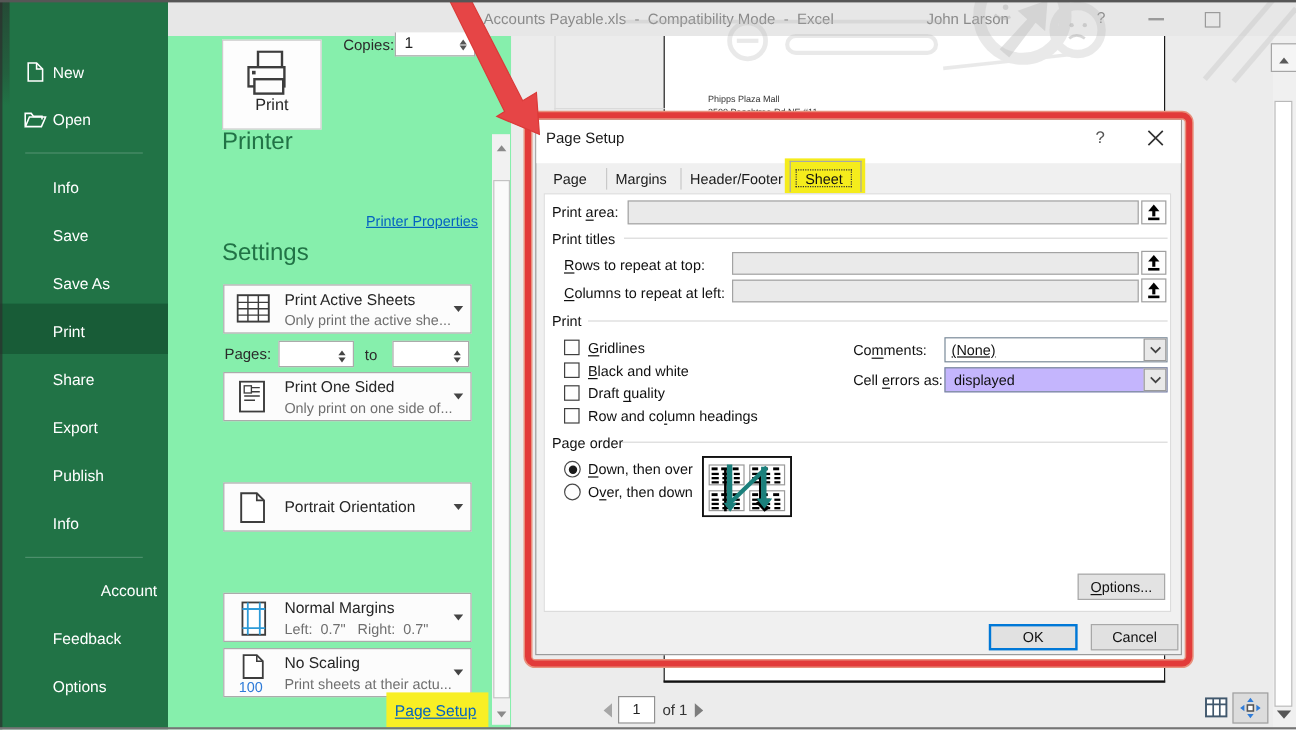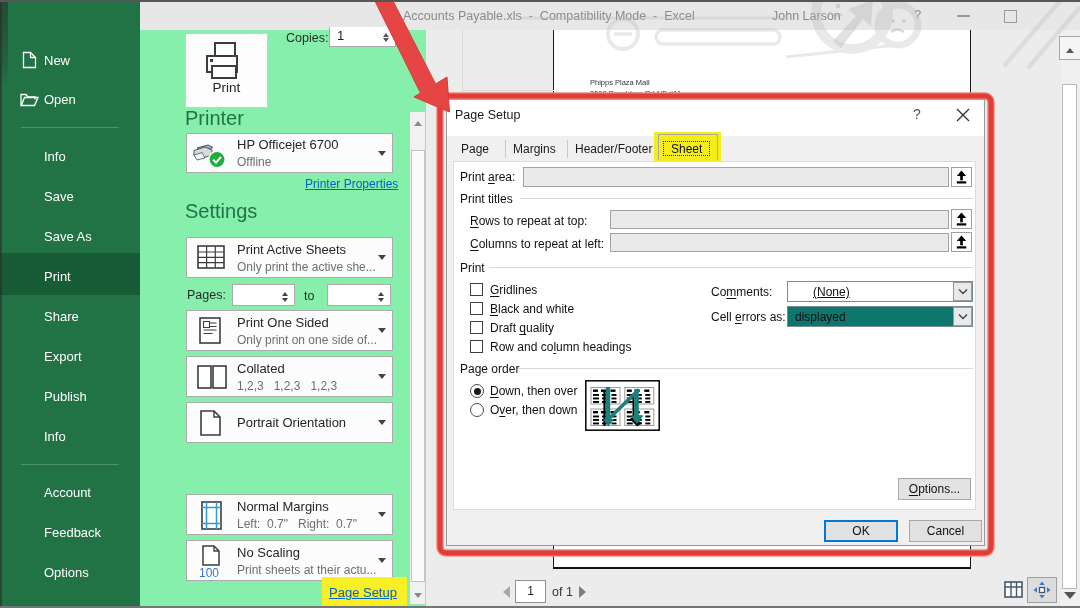--- a/index.html
+++ b/index.html
@@ -47,21 +47,21 @@
   <div class="sbi" style="top:53px;">New</div>
   <div class="sbi" style="top:92px;">Open</div>
   <div class="sbi" style="top:149px;">Info</div>
   <div class="sbi" style="top:189px;">Save</div>
   <div class="sbi" style="top:229px;">Save As</div>
   <div class="sbi" style="top:269px;">Print</div>
   <div class="sbi" style="top:309px;">Share</div>
   <div class="sbi" style="top:349px;">Export</div>
   <div class="sbi" style="top:389px;">Publish</div>
   <div class="sbi" style="top:429px;">Info</div>
-  <div class="sbi" style="top:485px;">Account</div>
+  <div class="sbi" style="top:485px;margin-left:40px;">Account</div>
   <div class="sbi" style="top:525px;">Feedback</div>
   <div class="sbi" style="top:565px;">Options</div>
 </div>
 
 <div class="ab" style="left:140px;top:30px;width:286px;height:578px;background:#86efac;">
 
   <div class="ab nw" style="left:146px;top:1px;font-size:12.5px;color:#2b2b2b;">Copies:</div>
   <div class="ab" style="left:189px;top:-3px;width:65px;height:19px;background:#fff;border:1px solid #ababab;border-top:none;">
     <div class="ab" style="left:7px;top:1px;font-size:13px;color:#1f1f1f;">1</div>
     <div class="ab" style="right:6px;top:3px;width:0;height:0;border:3.5px solid transparent;border-bottom:4px solid #555;"></div>
@@ -73,32 +73,20 @@
       <rect x="9" y="1" width="20" height="13" fill="#fdfdfd" stroke="#3d3d3d" stroke-width="2"></rect>
       <rect x="1" y="14" width="30" height="16" fill="#fdfdfd" stroke="#3d3d3d" stroke-width="2"></rect>
       <rect x="6" y="24" width="24" height="12" fill="#fdfdfd" stroke="#3d3d3d" stroke-width="2"></rect>
       <rect x="4" y="17" width="3" height="3" fill="#3d3d3d"></rect>
     </svg>
     <div class="ab" style="left:0;top:46px;width:81px;text-align:center;font-size:13.5px;color:#262626;">Print</div>
   </div>
 
   <div class="ab nw" style="left:45px;top:77px;font-size:20px;color:#217346;">Printer</div>
 
-  <div class="ab" style="left:46px;top:103px;width:205px;height:38px;background:#fcfcfc;border:1px solid #ababab;">
-    <svg class="ab" style="left:4px;top:10px;" width="36" height="26" viewBox="0 0 36 26">
-      <path d="M6 4 l11-3 5 2.5 -11 3.5z" fill="#adb4bd" stroke="#50565e" stroke-width="1"></path>
-      <path d="M3 6.5 l11-3.5 7 3 v5 l-11 3.5 -7-3z" fill="#d7dbe0" stroke="#50565e" stroke-width="1"></path>
-      <path d="M3 11 l3 5 8-2 -3-5.5z" fill="#eef0f2" stroke="#50565e" stroke-width="0.8"></path>
-      <circle cx="26" cy="15.5" r="8.2" fill="#1eaf3c" stroke="#fff" stroke-width="1.5"></circle>
-      <path d="M22.2 15.7 l2.8 2.9 5-5.8" fill="none" stroke="#fff" stroke-width="2"></path>
-    </svg>
-    <div class="ct" style="top:3px;">HP Officejet 6700</div>
-    <div class="cs" style="top:21px;">Offline</div>
-    <div class="car"></div>
-  </div>
   <div class="ab nw" style="left:165px;top:147px;font-size:12px;color:#0563c1;text-decoration:underline;">Printer Properties</div>
 
   <div class="ab nw" style="left:45px;top:170px;font-size:20px;color:#217346;">Settings</div>
 
   <div class="combo" style="left:46px;top:207px;">
     <svg class="ab" style="left:10px;top:7px;" width="28" height="25" viewBox="0 0 28 25">
         <rect x="1" y="1" width="26" height="22" fill="#fff" stroke="#3d3d3d" stroke-width="1.6"></rect>
         <path d="M1 7 h26 M1 12.3 h26 M1 17.6 h26 M9.6 1 v22 M18.3 1 v22" stroke="#3d3d3d" stroke-width="1.2"></path>
       </svg>
     <div class="ct">Print Active Sheets</div>
@@ -121,29 +109,20 @@
     <svg class="ab" style="left:12px;top:6px;" width="22" height="27" viewBox="0 0 22 27">
         <rect x="1" y="1" width="20" height="25" fill="#fff" stroke="#3d3d3d" stroke-width="1.6"></rect>
         <path d="M4.5 6 h13 M4.5 9.5 h13 M4.5 13 h13 M4.5 16.5 h9" stroke="#3d3d3d" stroke-width="1.2"></path>
         <rect x="4.5" y="4.5" width="6" height="6" fill="#fff" stroke="#3d3d3d" stroke-width="1.1"></rect>
       </svg>
     <div class="ct">Print One Sided</div>
     <div class="cs">Only print on one side of...</div>
     <div class="car"></div>
   </div>
 
-  <div class="combo" style="left:46px;top:326px;">
-    <svg class="ab" style="left:10px;top:8px;" width="30" height="24" viewBox="0 0 30 24">
-        <rect x="1" y="1" width="13" height="22" fill="#fff" stroke="#3d3d3d" stroke-width="1.6"></rect>
-        <rect x="16" y="1" width="13" height="22" fill="#fff" stroke="#3d3d3d" stroke-width="1.6"></rect>
-      </svg>
-    <div class="ct">Collated</div>
-    <div class="cs">1,2,3&nbsp;&nbsp;&nbsp;1,2,3&nbsp;&nbsp;&nbsp;1,2,3</div>
-    <div class="car"></div>
-  </div>
 
   <div class="combo" style="left:46px;top:372px;">
     <svg class="ab" style="left:13px;top:7px;" width="21" height="26" viewBox="0 0 21 26">
         <path d="M1 1 h13 l6 6 v18 h-19z" fill="#fff" stroke="#3d3d3d" stroke-width="1.6"></path>
         <path d="M14 1 v6 h6" fill="none" stroke="#3d3d3d" stroke-width="1.4"></path>
       </svg>
     <div class="ct" style="top:12px;">Portrait Orientation</div>
     <div class="car"></div>
   </div>
 
@@ -272,28 +251,28 @@
 <div class="cb" style="left:470px;top:283px;"></div>
 <div class="dl" style="left:490px;top:283px;"><u>G</u>ridlines</div>
 <div class="cb" style="left:470px;top:302px;"></div>
 <div class="dl" style="left:490px;top:302px;"><u>B</u>lack and white</div>
 <div class="cb" style="left:470px;top:321px;"></div>
 <div class="dl" style="left:490px;top:321px;">Draft <u>q</u>uality</div>
 <div class="cb" style="left:470px;top:340px;"></div>
 <div class="dl" style="left:490px;top:340px;">Row and co<u>l</u>umn headings</div>
 <div class="dl" style="left:711px;top:285px;">Co<u>m</u>ments:</div>
 <div class="ab" style="left:787px;top:281px;width:186px;height:21px;background:#fff;border:1px solid #7a8a99;box-sizing:border-box;">
-  <div class="ab nw" style="left:25px;top:3px;font-size:12px;color:#111;text-decoration:underline;">(None)</div>
+  <div class="ab nw" style="left:5px;top:3px;font-size:12px;color:#111;text-decoration:underline;">(None)</div>
   <div class="ab" style="right:0px;top:0px;width:19px;height:19px;background:#e9e9e9;border:1px solid #9a9a9a;box-sizing:border-box;"></div>
   <svg class="ab" style="right:4px;top:6px;" width="10" height="7" viewBox="0 0 10 7">
       <path d="M1 1.5 l4 4 4-4" stroke="#444" stroke-width="1.4" fill="none"></path>
     </svg>
 </div>
 <div class="dl" style="left:711px;top:310px;">Cell <u>e</u>rrors as:</div>
-<div class="ab" style="left:787px;top:306px;width:186px;height:21px;background:#0f766e;border:1px solid #7a8a99;box-sizing:border-box;">
+<div class="ab" style="left:787px;top:306px;width:186px;height:21px;background:#c4b5fd;border:1px solid #7a8a99;box-sizing:border-box;">
   <div class="ab nw" style="left:7px;top:3px;font-size:12px;color:#111;">displayed</div>
   <div class="ab" style="right:0px;top:0px;width:19px;height:19px;background:#e9e9e9;border:1px solid #9a9a9a;box-sizing:border-box;"></div>
   <svg class="ab" style="right:4px;top:6px;" width="10" height="7" viewBox="0 0 10 7">
       <path d="M1 1.5 l4 4 4-4" stroke="#444" stroke-width="1.4" fill="none"></path>
     </svg>
 </div>
 <div class="dl" style="left:460px;top:362px;">Page order</div>
 <div class="gl" style="left:518px;top:368px;width:455px;"></div>
 <div class="ab" style="left:470px;top:384px;width:12px;height:12px;border:1px solid #4a4a4a;border-radius:50%;background:#fff;">
   <div class="ab" style="left:2.5px;top:2.5px;width:7px;height:7px;border-radius:50%;background:#1a1a1a;"></div>

